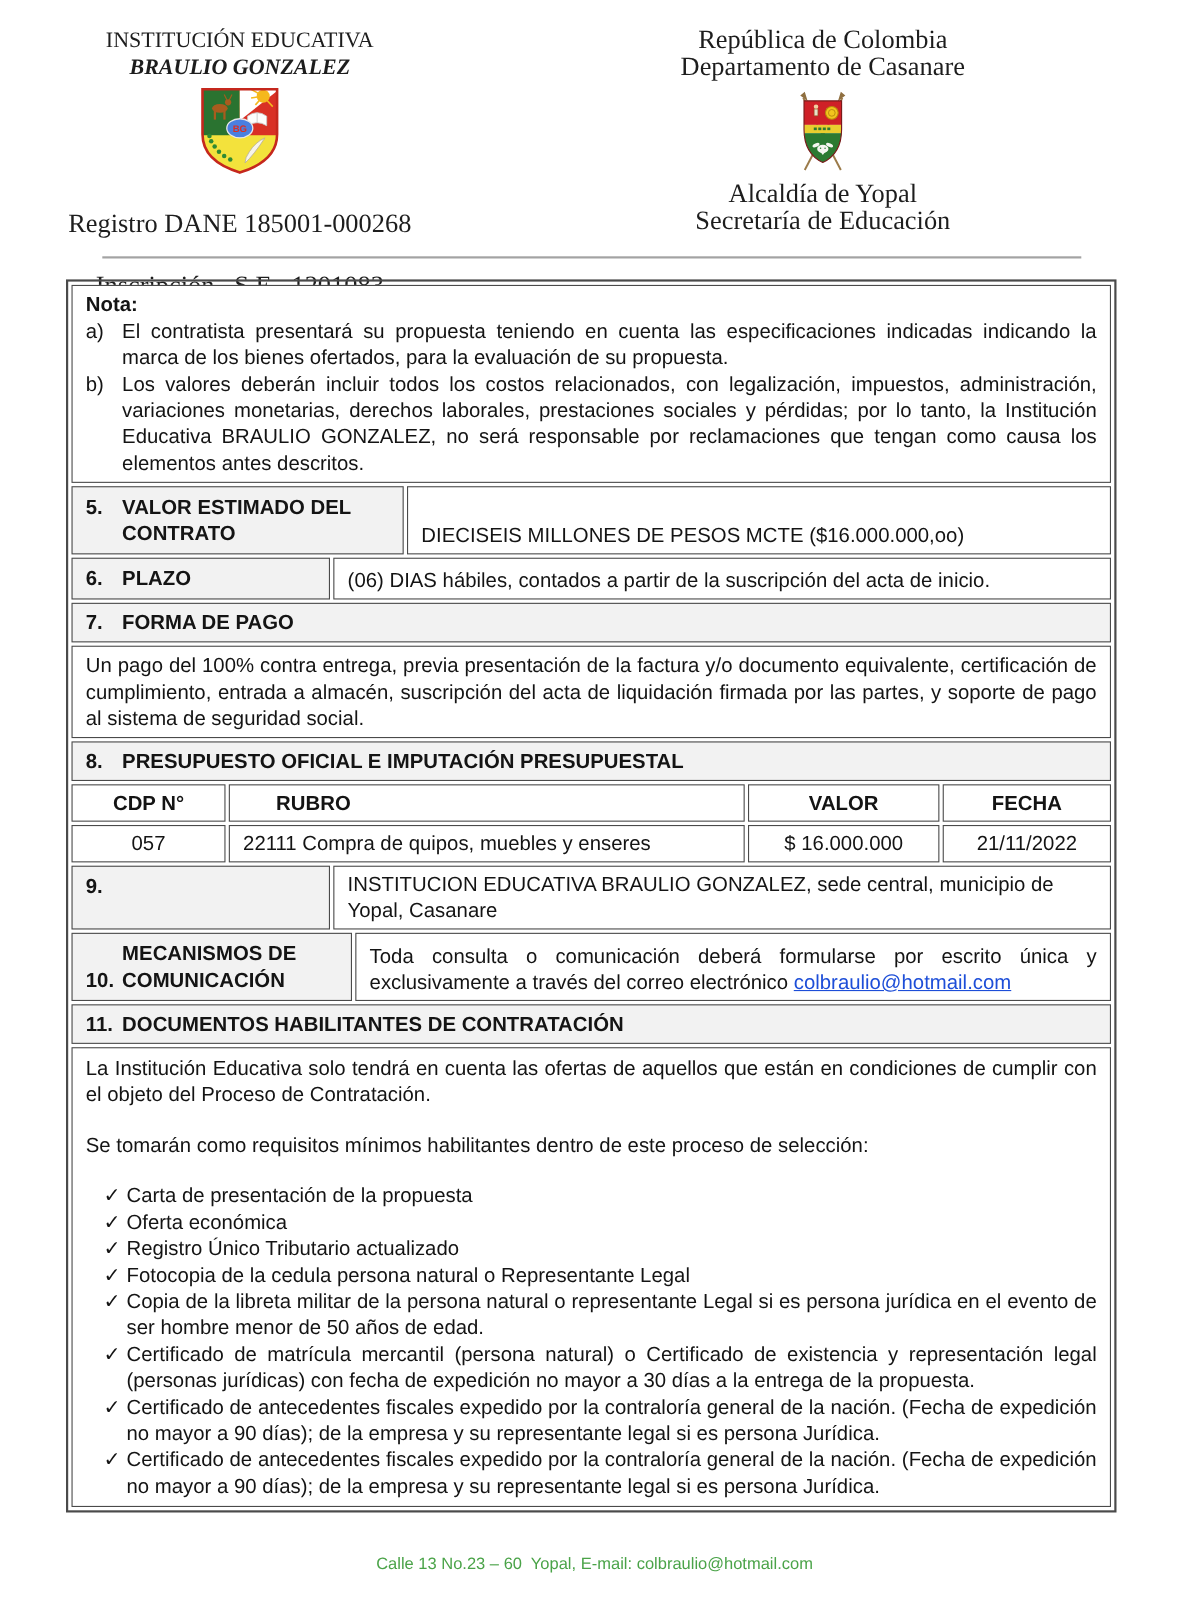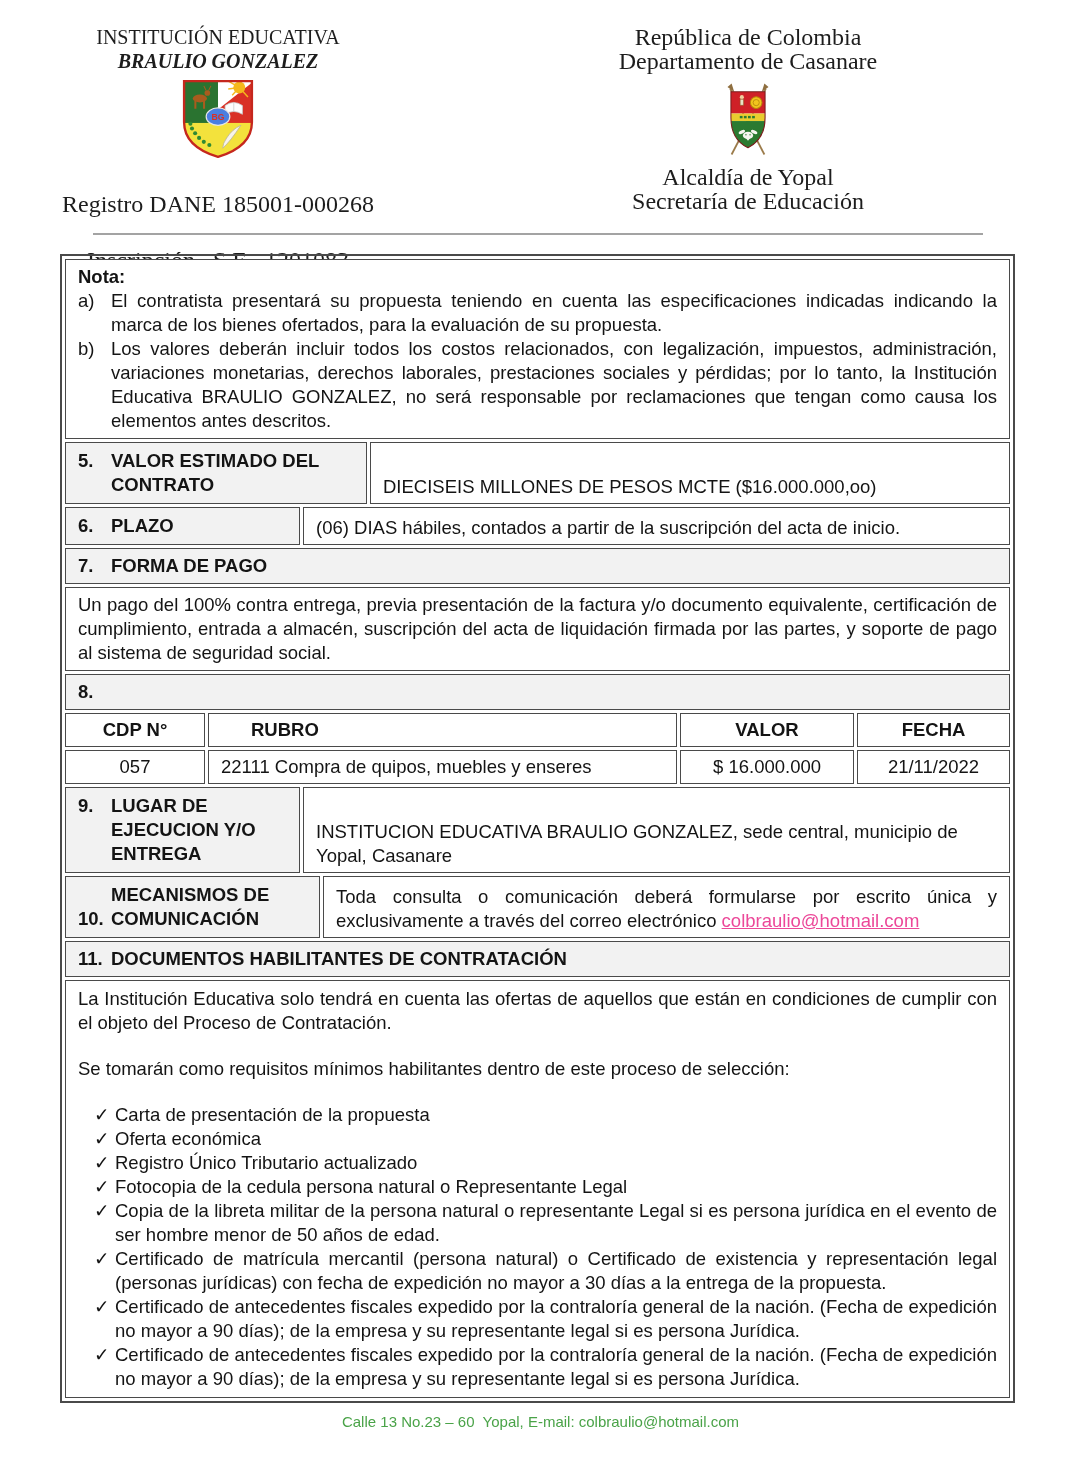--- a/index.html
+++ b/index.html
@@ -44,21 +44,21 @@
   .nota-item .mk { flex:0 0 33px; }
   .chk-item { display:flex; padding-left:6px; }
   .chk-item .chk { flex:0 0 31px; padding-left:10px; }
   .spacer { height:22px; }
   
   .c-cdp   { flex:0 0 140px; text-align:center; }
   .c-rubro { flex:0 0 469px; }
   .c-rubro.hd { padding-left:42px; }
   .c-valor { flex:0 0 174px; text-align:center; }
   .c-fecha { flex:0 0 153px; text-align:center; }
-  .email { color:#ec4899; text-decoration:underline; }
+  .email { color:#1d4ed8; text-decoration:underline; }
   
   .footer {
     position:absolute; top:1412px; left:2px; width:100%;
     text-align:center; font-size:15px; line-height:20px;
     color:#4aa348; white-space:pre;
   }
 </style>
 </head>
 <body>
 
@@ -203,39 +203,39 @@
         <div>FORMA DE PAGO</div>
       </div>
     </div>
     <div class="trow">
       <div class="cell full just" style="padding:5px 12px;">Un pago del 100% contra entrega, previa presentación de la factura y/o documento equivalente, certificación de cumplimiento, entrada a almacén,  suscripción del acta de liquidación firmada por las partes, y soporte de pago al sistema de seguridad social.</div>
     </div>
 
     <div class="trow">
       <div class="cell gray full sec-cell">
         <span class="num">8.</span>
+        <div>PRESUPUESTO OFICIAL E IMPUTACIÓN PRESUPUESTAL</div>
       </div>
     </div>
     <div class="trow bold">
       <div class="cell c-cdp">CDP N°</div>
       <div class="cell c-rubro hd">RUBRO</div>
       <div class="cell c-valor">VALOR</div>
       <div class="cell c-fecha">FECHA</div>
     </div>
     <div class="trow">
       <div class="cell c-cdp">057</div>
       <div class="cell c-rubro">22111 Compra de quipos, muebles y enseres</div>
       <div class="cell c-valor">$ 16.000.000</div>
       <div class="cell c-fecha">21/11/2022</div>
     </div>
 
     <div class="trow">
       <div class="cell gray label-cell" style="width:235px;">
         <span class="num">9.</span>
-        <div>LUGAR DE EJECUCION Y/O ENTREGA</div>
       </div>
       <div class="cell flex1 vcenter">
         <div>INSTITUCION EDUCATIVA BRAULIO GONZALEZ, sede central, municipio de Yopal, Casanare</div>
       </div>
     </div>
 
     <div class="trow">
       <div class="cell gray label-cell vcenter" style="width:255px;">
         <span class="num">10.</span>
         <div>MECANISMOS DE COMUNICACIÓN</div>

